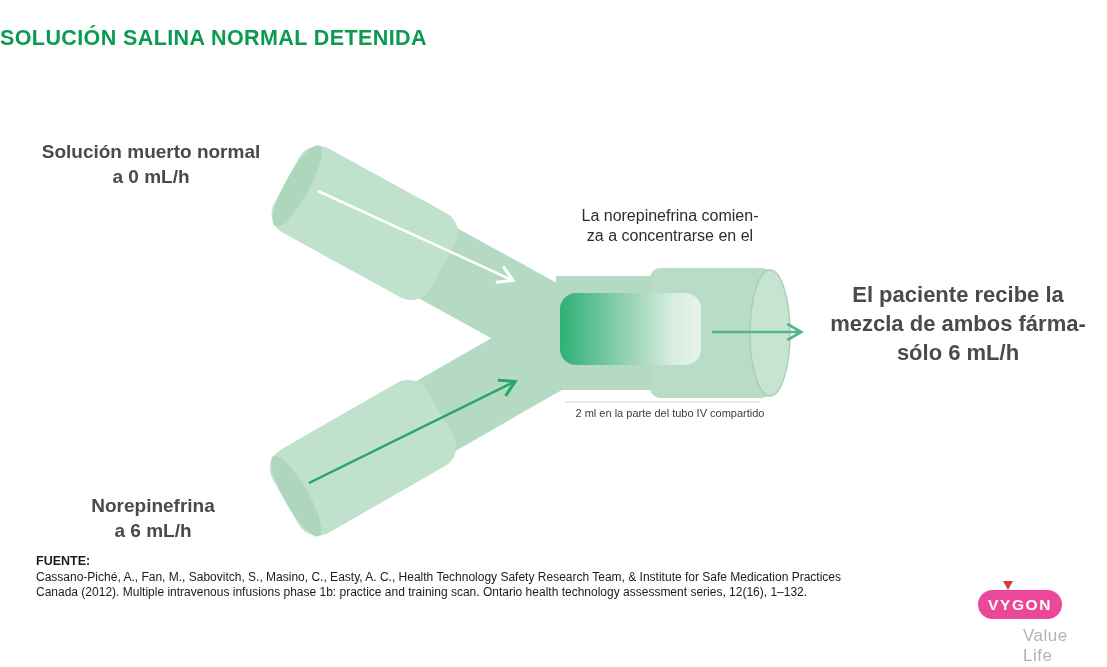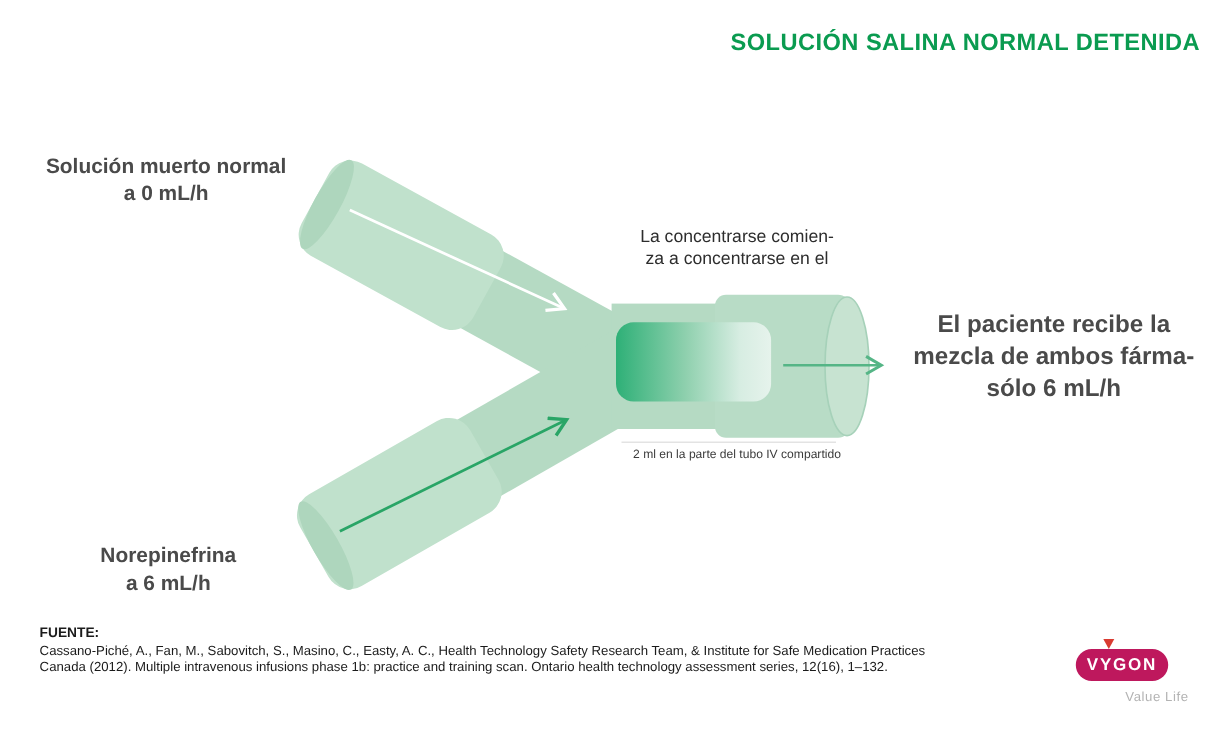--- a/index.html
+++ b/index.html
@@ -4,59 +4,59 @@
 <style>
   html,body{margin:0;padding:0;background:#fff;}
   .stage{
     position:relative;
     width:1107px;height:667px;
     background:#ffffff;
     overflow:hidden;
     font-family:"Liberation Sans", sans-serif;
   }
   .title{
-    position:absolute;left:0;right:16px;top:26px;
-    text-align:right;
+    position:absolute;left:0;right:4px;top:26px;
+    text-align:left;
     color:#0a9b50;
     font-size:21.5px;font-weight:bold;letter-spacing:0.4px;
   }
   .diagram-svg{position:absolute;left:0;top:0;}
   .lbl{
     position:absolute;text-align:center;
     color:#4a4a4a;font-weight:bold;font-size:19px;line-height:1.3;
   }
   .lbl-saline{left:20px;top:140px;width:262px;}
   .lbl-norepi{left:30px;top:494px;width:246px;}
   .lbl-patient{left:828px;top:280px;width:260px;font-size:22px;line-height:1.32;}
   .annotation{
     position:absolute;left:545px;top:206px;width:250px;
     text-align:center;color:#2d2d2d;font-size:16px;line-height:1.22;
   }
   .caption{
     position:absolute;left:545px;top:407px;width:250px;
     text-align:center;color:#3c3c3c;font-size:11px;
   }
-  .footer{position:absolute;left:36px;top:568px;width:900px;color:#1b1b1b;}
+  .footer{position:absolute;left:36px;top:554px;width:900px;color:#1b1b1b;}
   .fuente{font-weight:bold;font-size:12.5px;margin-bottom:2px;}
   .cit{font-size:12px;line-height:15.4px;white-space:nowrap;}
   .logo{position:absolute;left:975px;top:578px;width:110px;height:62px;}
   .logo-pill{
     position:absolute;left:3px;top:12px;width:84px;height:29px;
-    background:#be185d;border-radius:15px;
+    background:#ec4899;border-radius:15px;
     color:#fff;font-weight:bold;font-size:15.5px;letter-spacing:1.6px;
     text-align:center;line-height:29px;
   }
   .logo-tri{
     position:absolute;left:28px;top:3px;width:0;height:0;
     border-left:5px solid transparent;border-right:5px solid transparent;
     border-top:9px solid #d93b31;
   }
   .logo-tagline{
     position:absolute;left:48px;top:48px;
-    color:#b3b3b3;font-size:12px;letter-spacing:0.5px;
+    color:#b3b3b3;font-size:17px;letter-spacing:0.5px;
   }
 </style>
 </head>
 <body>
 
 <div class="stage">
 
   <div class="title">SOLUCIÓN SALINA NORMAL DETENIDA</div>
 
   <svg class="diagram-svg" width="1107" height="667" viewBox="0 0 1107 667">
@@ -108,21 +108,21 @@
     <div>Solución muerto normal</div>
     <div>a 0 mL/h</div>
   </div>
 
   <div class="lbl lbl-norepi">
     <div>Norepinefrina</div>
     <div>a 6 mL/h</div>
   </div>
 
   <div class="annotation">
-    <div>La concentrarse comien-</div>
+    <div>La norepinefrina comien-</div>
     <div>za a concentrarse en el</div>
   </div>
 
   <div class="lbl lbl-patient">
     <div>El paciente recibe la</div>
     <div>mezcla de ambos fárma-</div>
     <div>sólo 6 mL/h</div>
   </div>
 
   <div class="caption">2 ml en la parte del tubo IV compartido</div>

